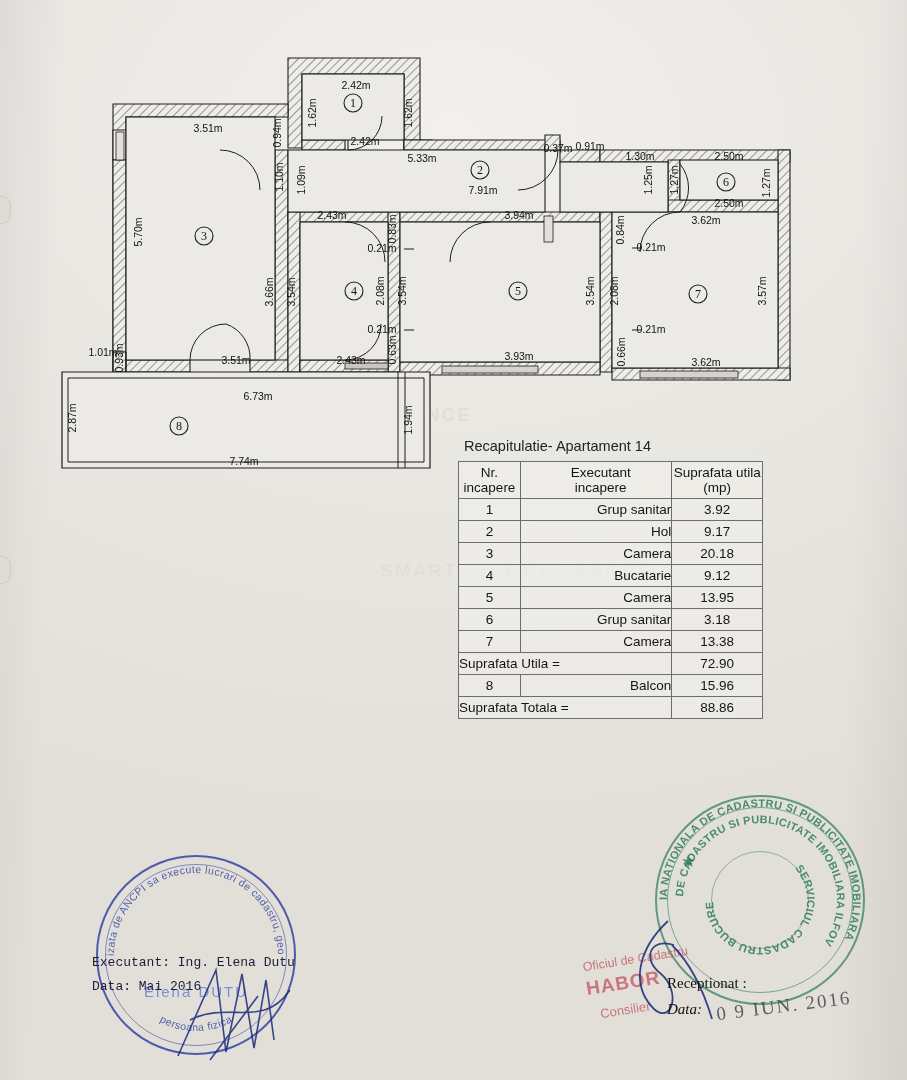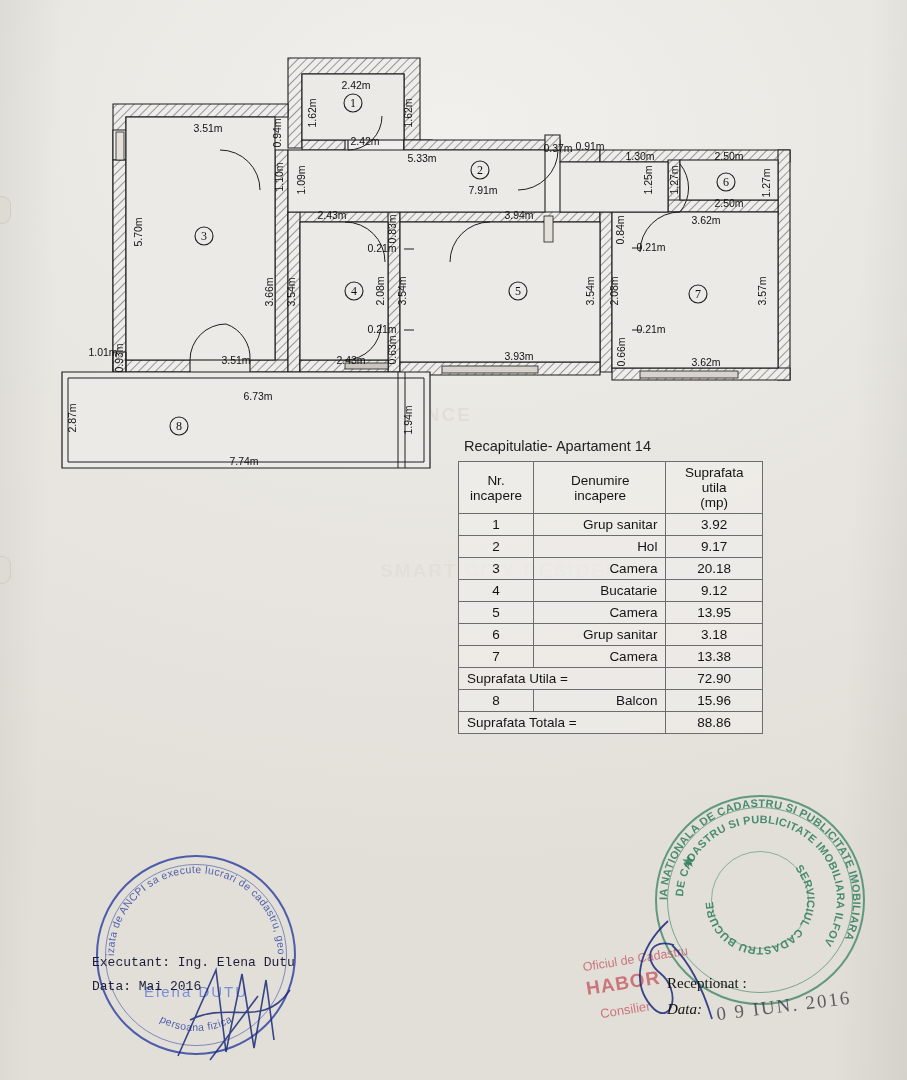--- a/index.html
+++ b/index.html
@@ -43,21 +43,21 @@
   #recap .cap{
     font-size:14.5px;margin:0 0 7px 6px;color:#222;
   }
   table{
     border-collapse:collapse;width:305px;
     background:rgba(243,241,237,.55);
     font-size:13.5px;
   }
   table td,table th{
     border:1px solid #6d6d6d;
-    padding:3px 8px;
+    padding:3px 0;
     font-weight:normal;
     color:#141414;
   }
   th{vertical-align:middle;line-height:1.12;}
   .c-nr{width:62px;text-align:center;}
   .c-name{width:150px;text-align:right;padding-left:9px;}
   .c-val{width:93px;text-align:center;}
   .sum-label{text-align:left;padding-right:9px;}
 
   
@@ -317,21 +317,21 @@
 <div id="recap">
   <div class="cap">Recapitulatie- Apartament 14</div>
   <table>
     <thead>
       <tr>
         <th class="c-nr">
           <div>Nr.</div>
           <div>incapere</div>
         </th>
         <th class="c-name" style="text-align:center">
-          <div>Denumire</div>
+          <div>Executant</div>
           <div>incapere</div>
         </th>
         <th class="c-val">
           <div>Suprafata utila</div>
           <div>(mp)</div>
         </th>
       </tr>
     </thead>
     <tbody>
       <tr>

